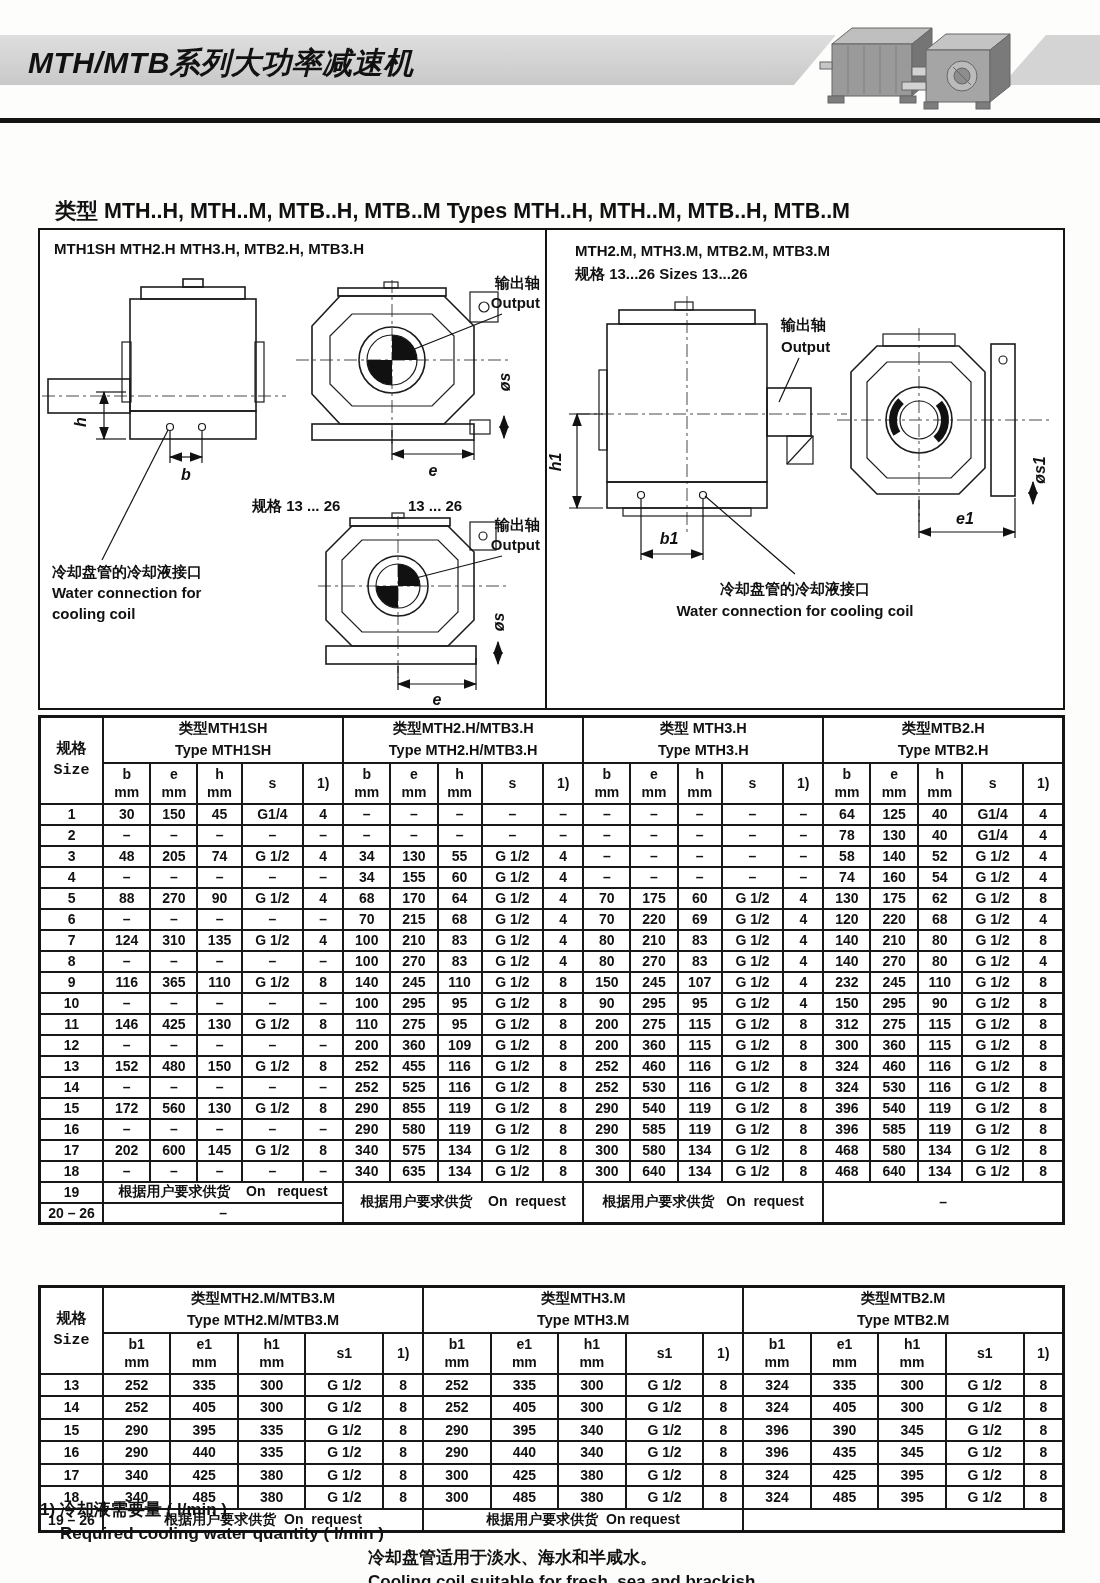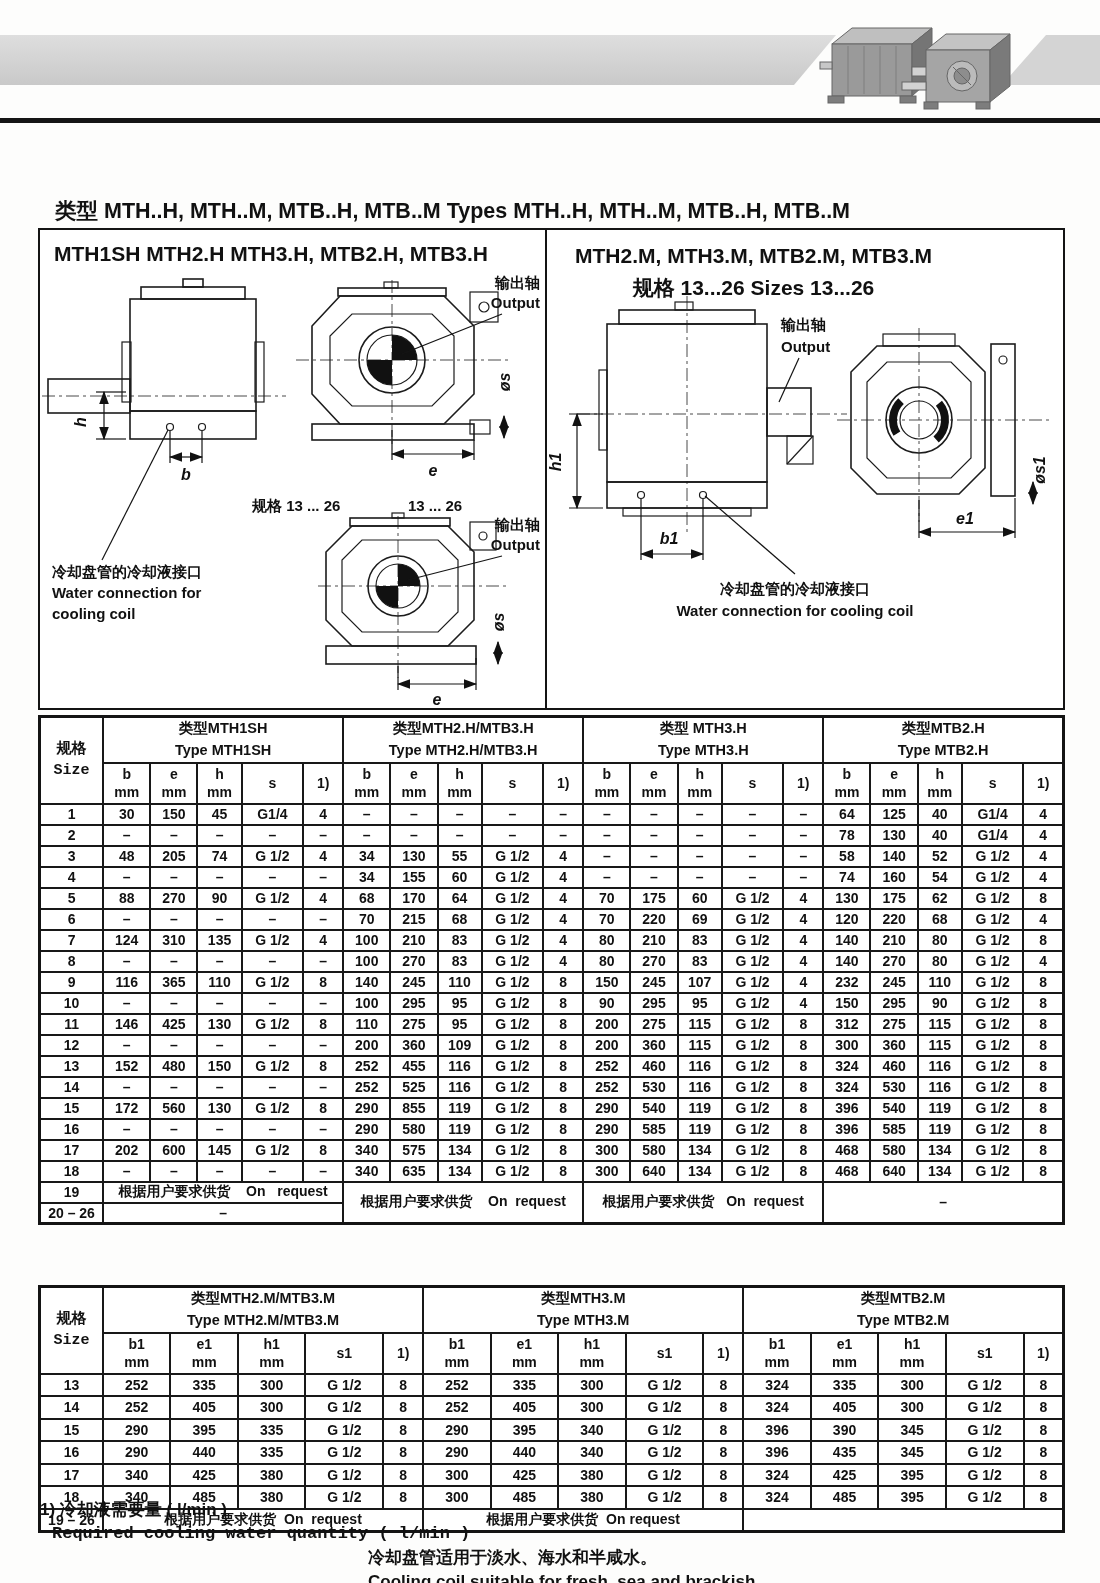--- a/index.html
+++ b/index.html
@@ -20,21 +20,21 @@
   .heading { position: absolute; left: 55px; top: 141px; font-size: 21.5px; font-weight: bold;
              white-space: pre; line-height: 1.0; }
   .heading .hl2 { margin-top: 17px; }
 
   
   .panels { position: absolute; left: 38px; top: 228px; width: 1027px; height: 482px;
             border: 2px solid #141414; display: flex; background: #fff; }
   .panel { position: relative; height: 100%; }
   .panel-l { width: 507px; border-right: 2px solid #141414; }
   .panel-r { flex: 1; }
-  .panel-title { position: absolute; font-size: 21px; font-weight: bold; line-height: 1.5; z-index: 2; text-align: center; }
+  .panel-title { position: absolute; font-size: 15px; font-weight: bold; line-height: 1.5; z-index: 2; }
   .dwg { position: absolute; left: 0; top: 0; }
   .dwg text { font-family: "Liberation Sans", sans-serif; font-weight: bold; fill: #111; font-size: 15px; }
   .dwg text.it { font-style: italic; font-size: 16px; }
   .ln { fill: none; stroke: #1c1c1c; stroke-width: 1.6; }
   .lnt { fill: none; stroke: #1c1c1c; stroke-width: 1.2; }
   .cl { fill: none; stroke: #4a4a4a; stroke-width: 1; stroke-dasharray: 13 4 3 4; }
   .dim { fill: none; stroke: #141414; stroke-width: 1.2; }
 
   
   table.tbl { position: absolute; left: 38px; width: 1027px; border-collapse: collapse;
@@ -46,30 +46,31 @@
   .tbl th.size-h { font-size: 15px; line-height: 1.45; font-family: Liberation Mono, monospace; }
   .tbl th.grp { height: 41px; font-size: 14.5px; line-height: 1.5; }
   .tbl thead tr:nth-child(2) th { height: 41px; font-size: 14px; line-height: 1.3; }
   .tbl td { height: 21px; font-size: 14px; }
   #table2 td { height: 22.5px; }
   .tbl td.merged { white-space: pre; }
 
   
   .fn { position: absolute; top: 1498px; font-size: 17px; font-weight: bold; line-height: 1.4; }
   #fn-left { left: 40px; }
-  #fn-left .fn-en { margin-left: 12px; font-family: Liberation Mono, monospace; }
+  #fn-left .fn-en { margin-left: 20px; }
   #fn-right { left: 368px; margin-top: 48px; }
 </style>
 </head>
 <body>
 
 <div class="page">
 
   <div class="band"></div>
   <div class="band2"></div>
+  <div class="banner-title">MTH/MTB系列大功率减速机</div>
 
   <svg class="gearboxes" width="205" height="106" viewBox="0 0 205 106">
     <g>
       <polygon points="20,30 40,14 120,14 100,30" fill="#bfbfbf" stroke="#666"></polygon>
       <rect x="20" y="30" width="80" height="52" fill="#9a9a9a" stroke="#666"></rect>
       <polygon points="100,30 120,14 120,64 100,82" fill="#757575" stroke="#666"></polygon>
       <line x1="36" y1="32" x2="36" y2="80" stroke="#7f7f7f"></line>
       <line x1="52" y1="32" x2="52" y2="80" stroke="#7f7f7f"></line>
       <line x1="68" y1="32" x2="68" y2="80" stroke="#7f7f7f"></line>
       <line x1="84" y1="32" x2="84" y2="80" stroke="#7f7f7f"></line>

